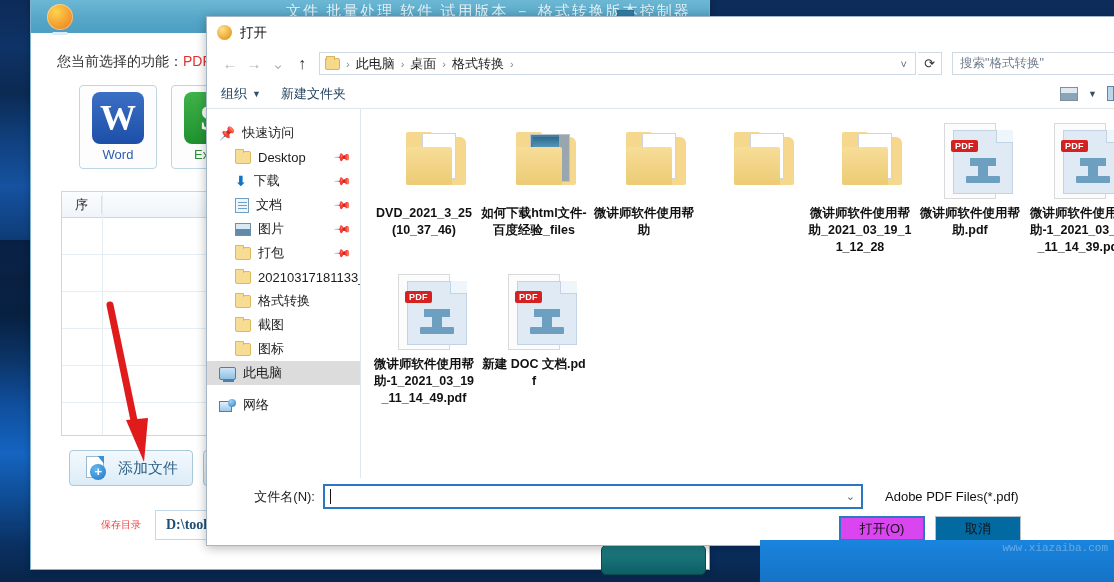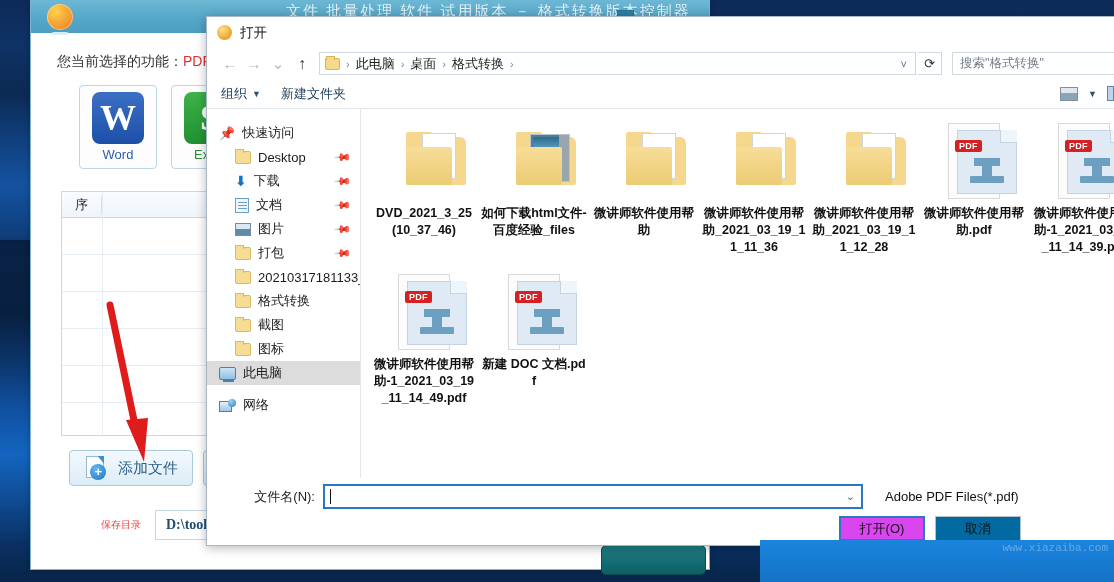--- a/index.html
+++ b/index.html
@@ -554,21 +554,20 @@
         </div>
 
         <div class="fitem">
           <div class="thumb">
             <div class="tf">
                 <div class="back"></div>
                 <div class="sheet"></div>
                 <div class="front"></div>
               </div>
           </div>
-          <div class="nm">微讲师软件使用帮助_2021_03_19_11_11_36</div>
         </div>
 
         <div class="fitem">
           <div class="thumb">
             <div class="tf">
                 <div class="back"></div>
                 <div class="sheet"></div>
                 <div class="green">N</div>
                 <div class="front"></div>
               </div>

